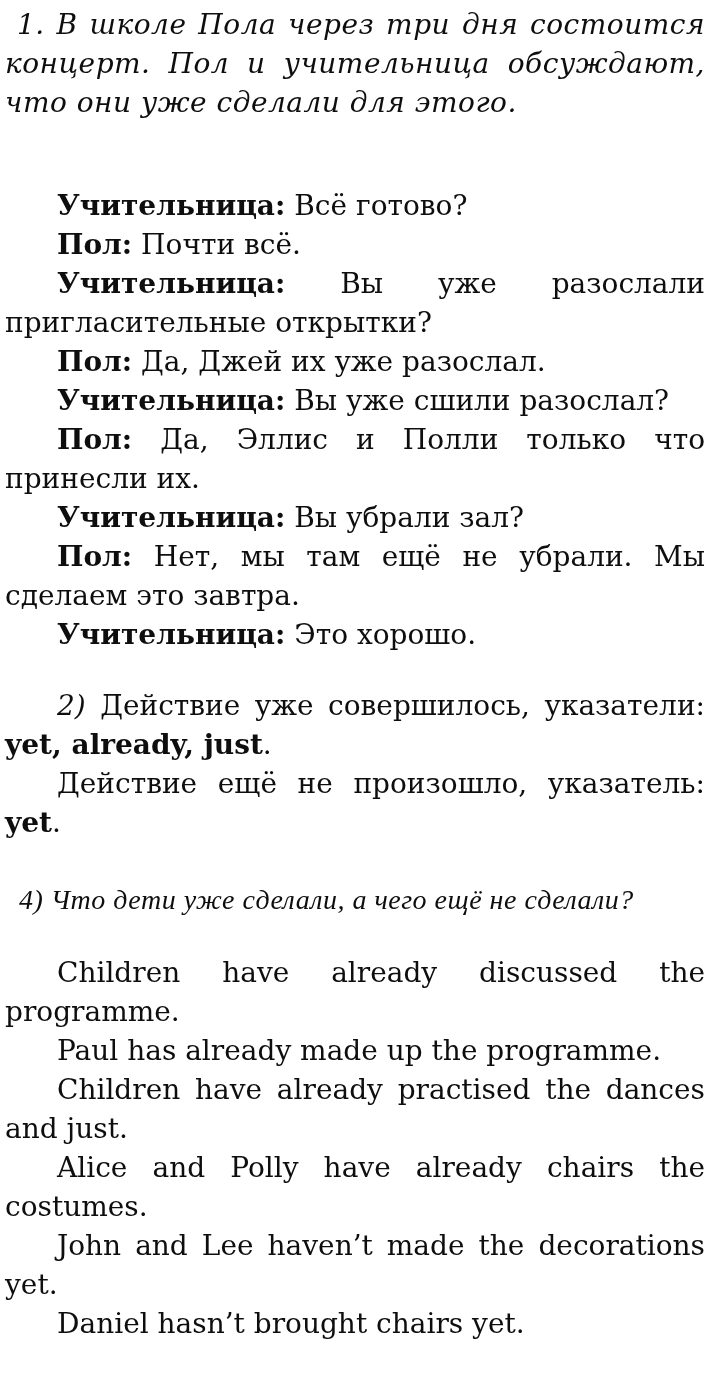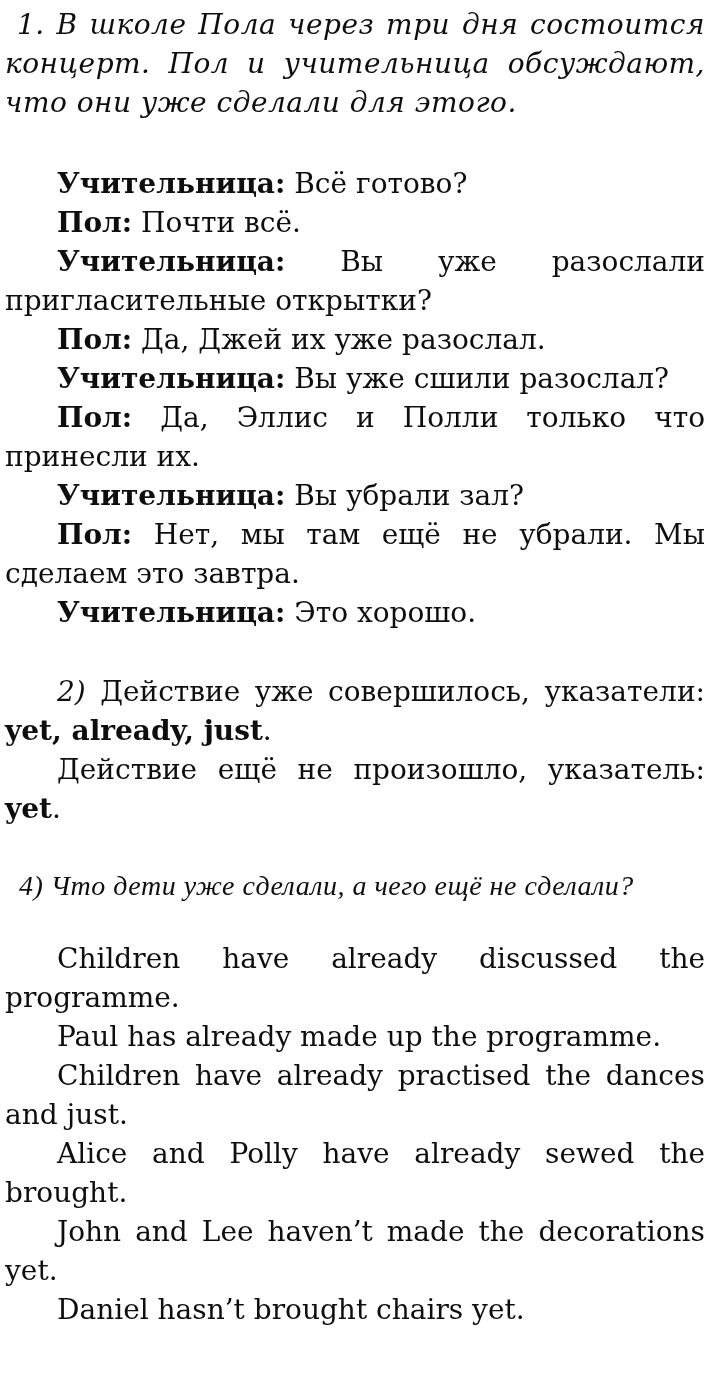--- a/index.html
+++ b/index.html
@@ -13,24 +13,24 @@
     font-family: "DejaVu Serif", "Liberation Serif", serif;
     font-size: 28px;
     line-height: 39px;
     -webkit-hyphens: manual;
     hyphens: manual;
   }
   p { margin: 0; text-align: justify; }
   .intro {
     font-style: italic;
     text-indent: 12px;
-    margin-bottom: 42px;
+    margin-bottom: 64px;
     letter-spacing: 0.5px;
   }
-  .dialogue { margin-bottom: 40px; }
+  .dialogue { margin-bottom: 32px; }
   .dline { text-indent: 52px; }
   .speaker { font-weight: bold; }
   .rule { margin-bottom: 38px; }
   .rule b { font-weight: bold; }
   .marker-i { font-style: italic; }
   .question {
     font-style: italic;
     text-indent: 14px;
     margin-bottom: 34px;
     letter-spacing: 0.5px;
@@ -61,19 +61,19 @@
     <p class="dline"><span class="marker-i">2)</span> <span>Действие уже совершилось, указатели: </span><b>yet, already, just</b><span>.</span></p>
     <p class="dline"><span>Действие ещё не произошло, указатель: </span><b>yet</b><span>.</span></p>
   </div>
 
   <p class="question"><span class="marker-i">4)</span> <span>Что дети уже сделали, а чего ещё не сделали?</span></p>
 
   <div class="answers">
     <p class="aline">Children have already discussed the programme.</p>
     <p class="aline">Paul has already made up the programme.</p>
     <p class="aline">Children have already practised the dances and just.</p>
-    <p class="aline">Alice and Polly have already sewed the brought.</p>
+    <p class="aline">Alice and Polly have already chairs the costumes.</p>
     <p class="aline">John and Lee haven’t made the decorations yet.</p>
     <p class="aline">Daniel hasn’t brought chairs yet.</p>
 
   </div>
 
 </div>
 
 </body></html>

